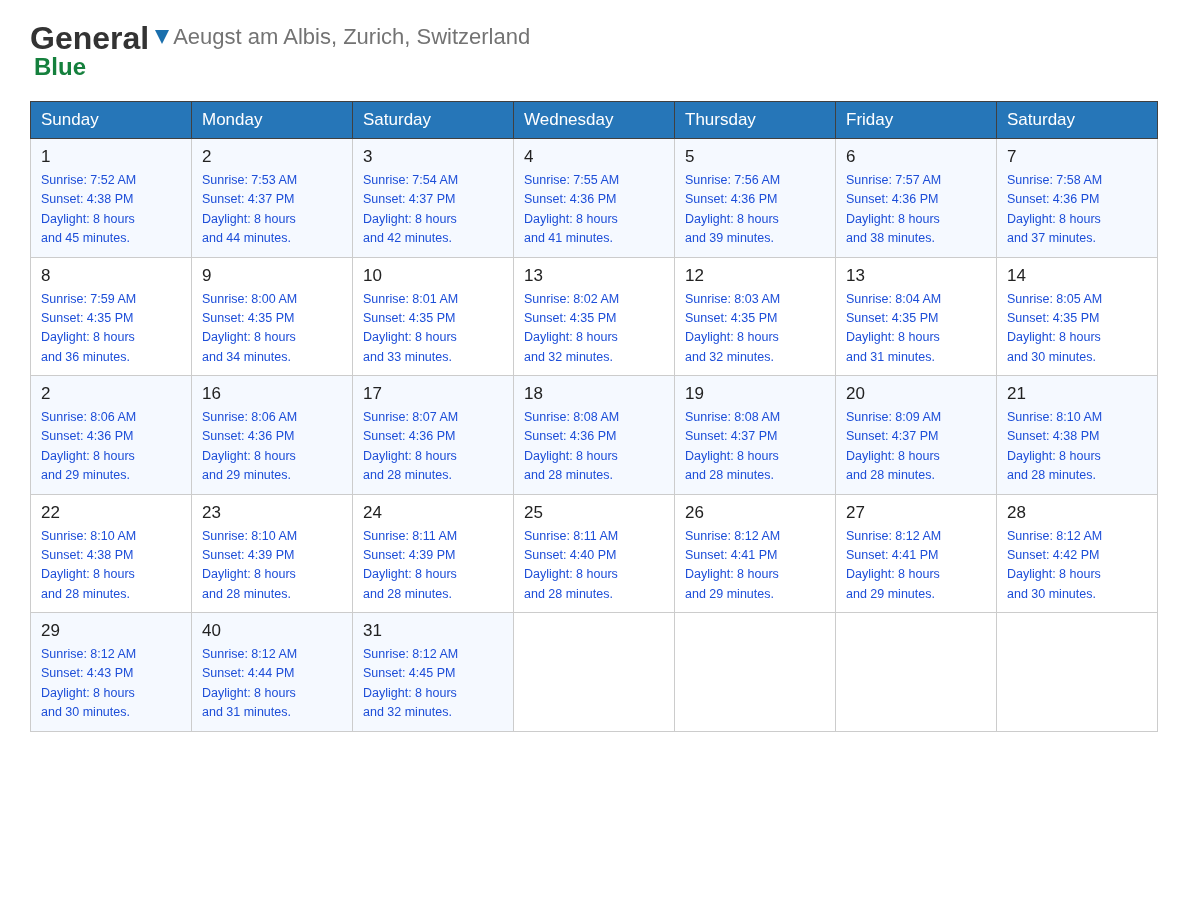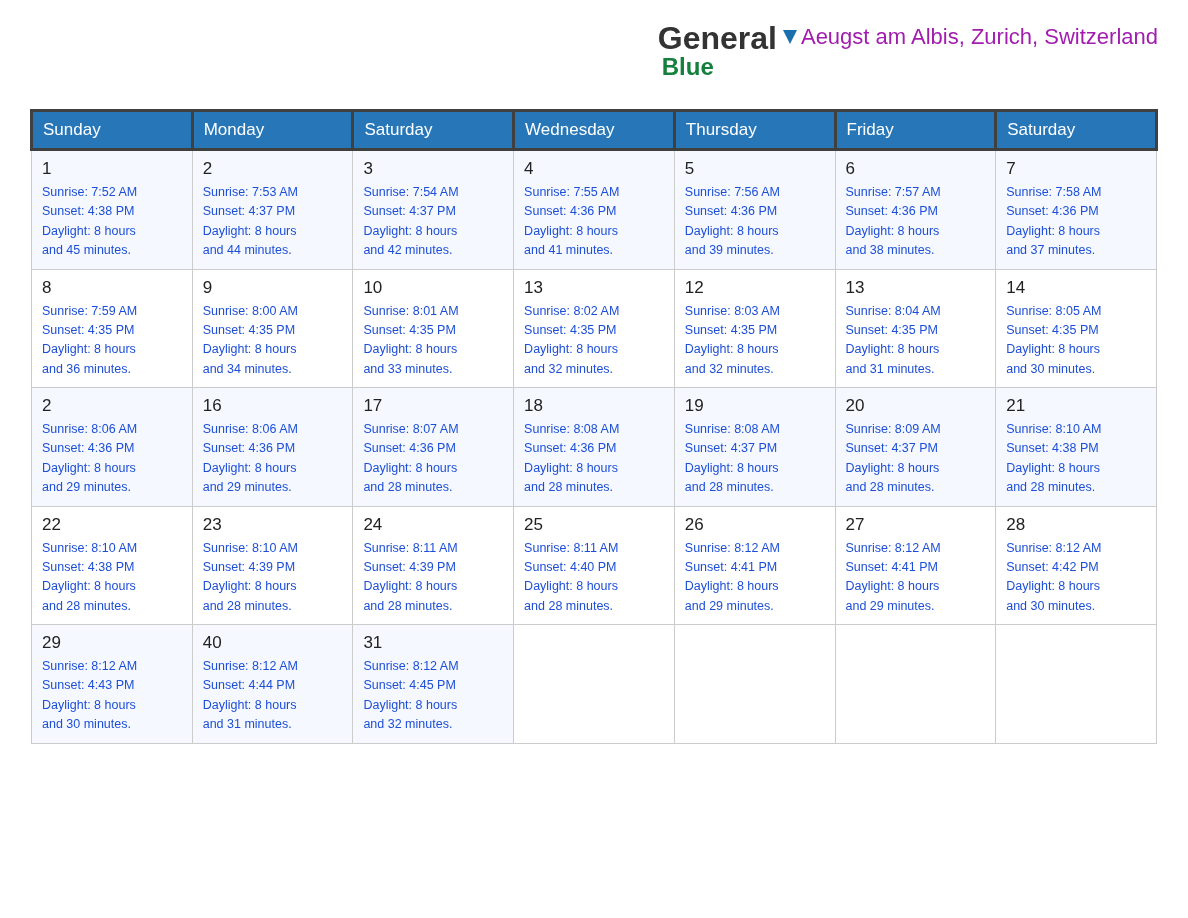--- a/index.html
+++ b/index.html
@@ -5,56 +5,56 @@
     * { box-sizing: border-box; margin: 0; padding: 0; }
     body {
       font-family: Arial, sans-serif;
       background: #fff;
       padding: 20px 30px;
       width: 1188px;
       min-height: 918px;
     }
     .header {
       display: flex;
-      justify-content: flex-end;
+      justify-content: flex-start;
       align-items: flex-start;
-      margin-bottom: 28px;
+      margin-bottom: 20px;
     }
     .logo {
       display: flex;
       flex-direction: column;
       align-items: flex-start;
     }
     .title-block {
       text-align: right;
     }
     .month-year {
       font-size: 52px;
       font-weight: normal;
       color: #222;
       line-height: 1.1;
     }
     .location {
       font-size: 22px;
-      color: #a21caf;
+      color: #737373;
       margin-top: 4px;
     }
     table {
       width: 100%;
       border-collapse: collapse;
       table-layout: fixed;
     }
     thead tr th {
       background-color: #2676b8;
       color: #fff;
       font-size: 17px;
       font-weight: normal;
       padding: 8px 10px;
       text-align: left;
-      border: 3px solid #404040;
+      border: 1px solid #404040;
     }
     tbody tr td {
       vertical-align: top;
       padding: 8px 10px;
       border: 1px solid #ccc;
       font-size: 13px;
       color: #333;
       height: 110px;
     }
     tbody tr:nth-child(odd) td {

